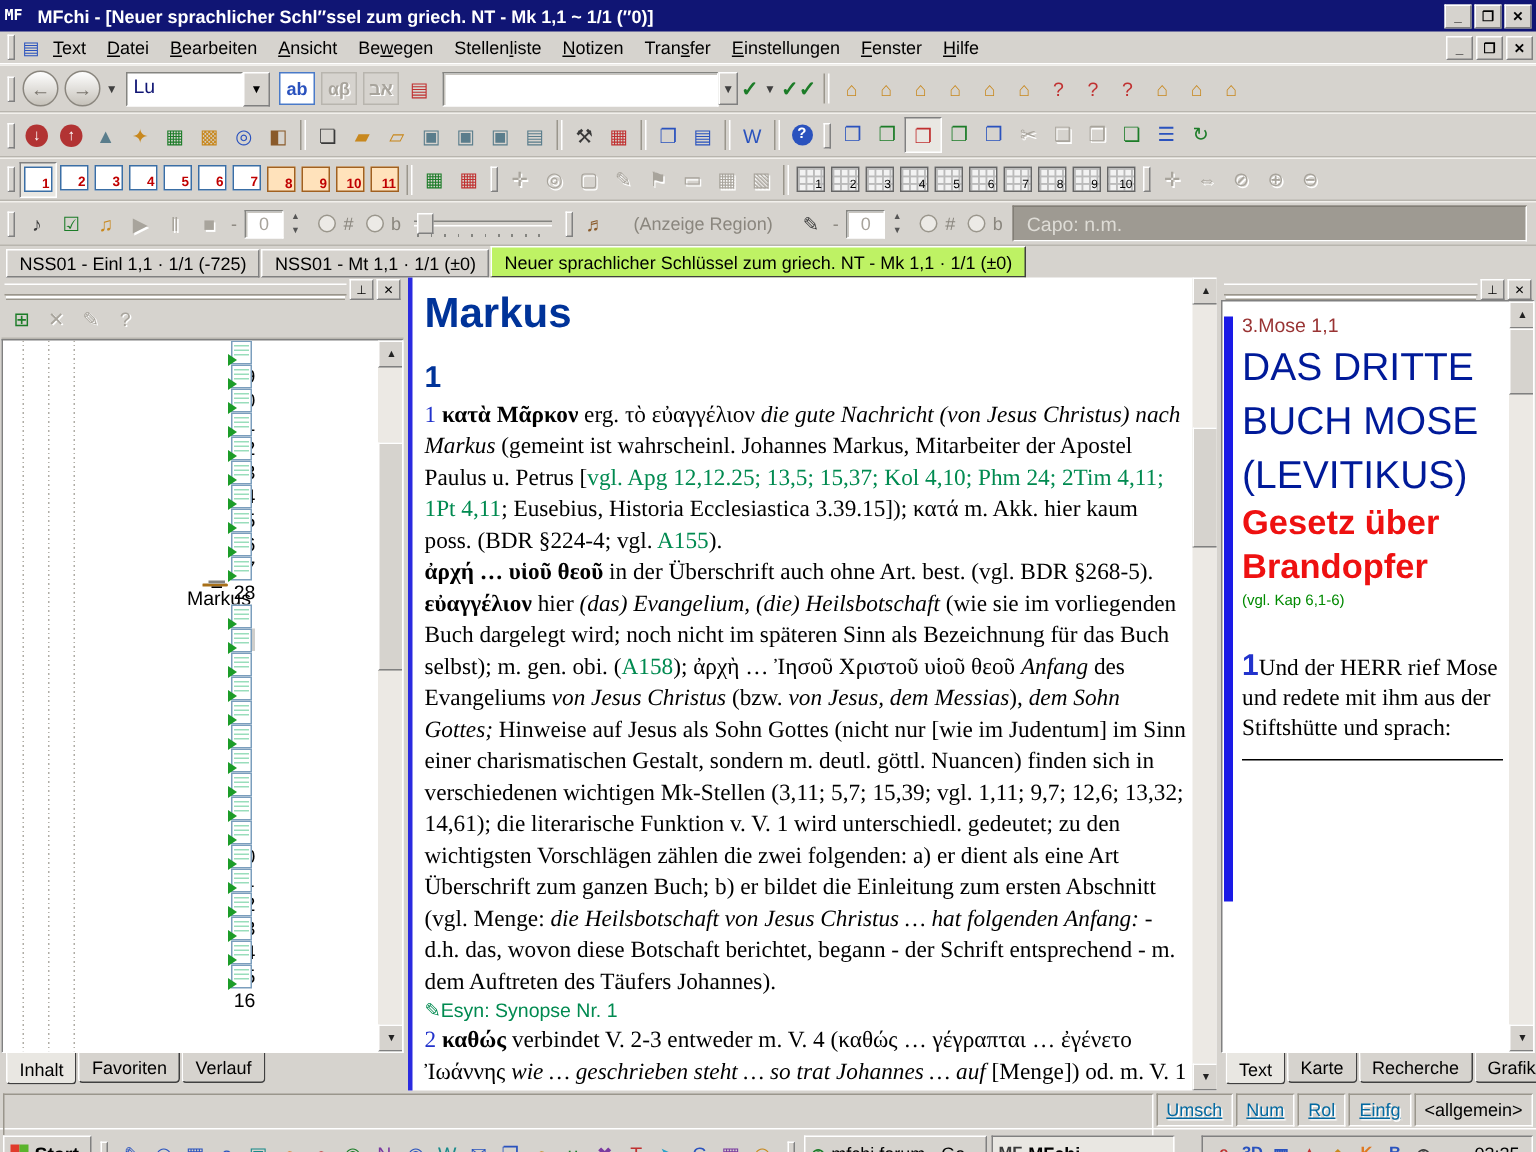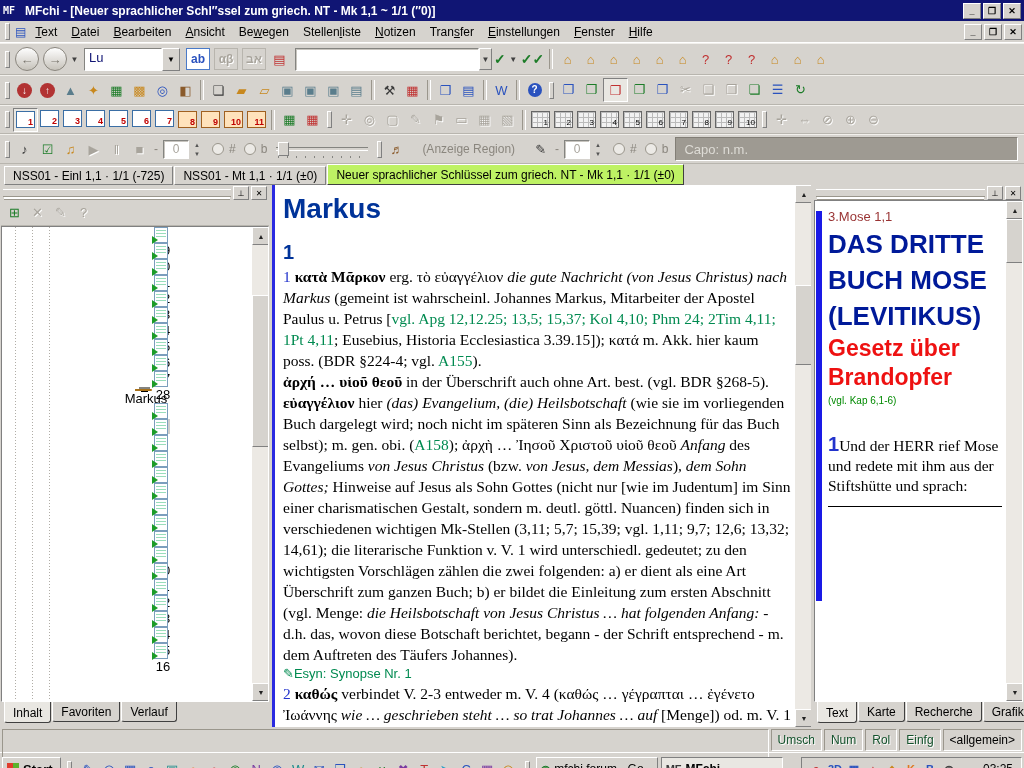--- a/index.html
+++ b/index.html
@@ -125,32 +125,32 @@
   .bl{color:#2233cc;}
   .noteline{font-family:"Liberation Sans",sans-serif;font-size:13px;color:#008a50;line-height:18px;}
   .vscroll{position:absolute;top:0;bottom:0;right:0;width:16px;background:#ece9e4;}
 
   
   .rightpanel{width:209px;}
   .biblebox{flex:1;background:#fff;border:1px solid;border-color:#808080 #fff #fff #808080;position:relative;overflow:hidden;}
   .bluebar{position:absolute;left:1px;top:10px;width:6px;height:390px;background:#1a1ae6;}
   .bcontent{position:absolute;left:13px;top:4px;right:18px;bottom:0;overflow:hidden;}
   .bref{color:#993333;font-size:13px;margin:4px 0 2px 0;}
-  .btitle{color:#001a99;font-weight:bold;font-size:26px;line-height:36px;word-wrap:break-word;font-family:"Liberation Sans",sans-serif;}
+  .btitle{color:#001a99;font-weight:normal;font-size:26px;line-height:36px;word-wrap:break-word;font-family:"Liberation Sans",sans-serif;}
   .bsub{color:#ee1111;font-weight:bold;font-size:23px;line-height:29px;font-family:"Liberation Sans",sans-serif;}
   .bxref{color:#008a00;font-size:10px;margin:3px 0 6px 0;}
   .verse{font-family:"Liberation Serif","DejaVu Serif",serif;font-size:15.5px;line-height:20px;color:#000;margin-top:28px;}
   .vnum{color:#2233cc;font-weight:bold;font-size:20px;font-family:"Liberation Sans",sans-serif;}
   .bhr{border:0;border-top:1px solid #000;margin:10px 2px 0 0;}
 
   
   .statusbar{height:22px;display:flex;gap:2px;padding:2px 2px 1px 2px;align-items:stretch;}
   .spanel{border:1px solid;border-color:#9a968c #fff #fff #9a968c;padding:1px 6px;font-size:12px;display:flex;align-items:center;white-space:nowrap;}
   .spanel.main{flex:1;}
-  .togdis{color:#14532d;text-shadow:1px 1px 0 #fff;}
+  .togdis{color:#0369a1;text-shadow:1px 1px 0 #fff;text-decoration:underline;}
 
   
   .taskbar{height:28px;border-top:1px solid #fff;display:flex;align-items:center;padding:2px 2px;gap:3px;}
   .startbtn{height:22px;display:flex;align-items:center;gap:4px;padding:0 7px 0 4px;font-weight:bold;font-size:13px;}
   .flag{width:12px;height:12px;display:grid;grid-template-columns:6px 6px;grid-template-rows:6px 6px;}
   .flag i{display:block;}
   .ql{width:21px;height:21px;display:flex;align-items:center;justify-content:center;font-size:13px;flex:0 0 auto;}
   .taskbtn{height:22px;width:112px;display:flex;align-items:center;gap:4px;padding:0 4px;font-size:12px;overflow:hidden;white-space:nowrap;}
   .taskbtn.active{border-color:#808080 #fff #fff #808080;background:#e9e7e2;font-weight:bold;}
   .taskbtn .tic{font-size:11px;flex:0 0 auto;font-weight:bold;}

